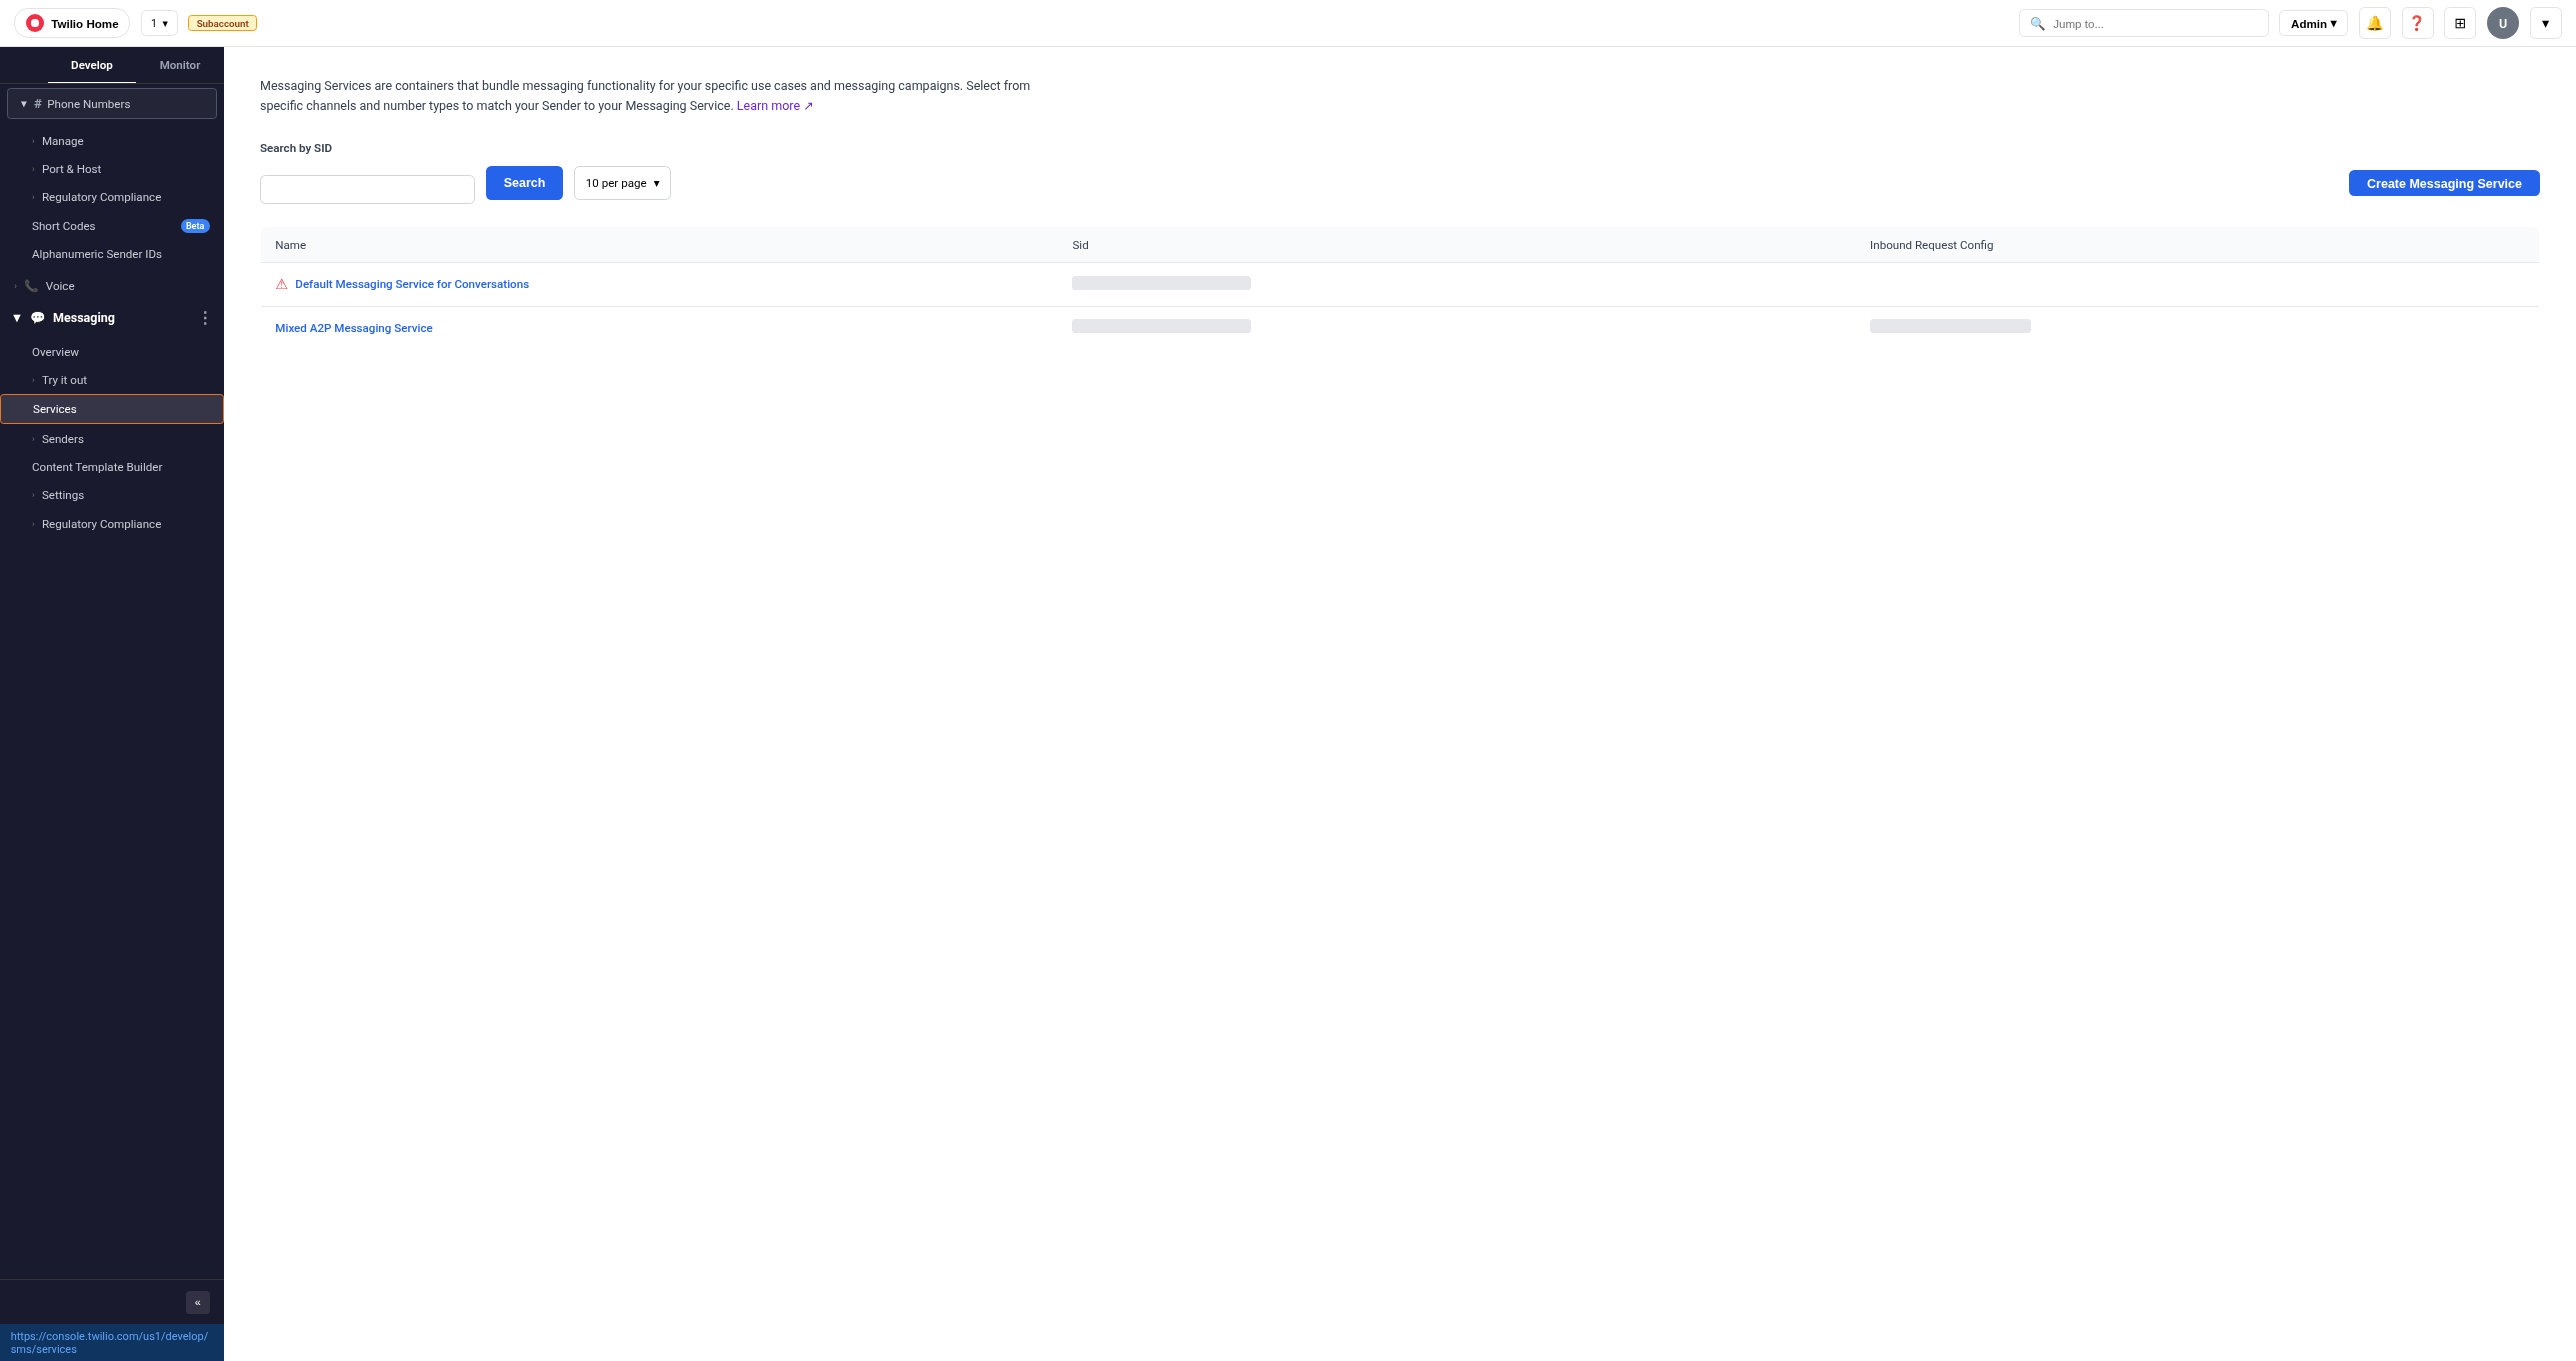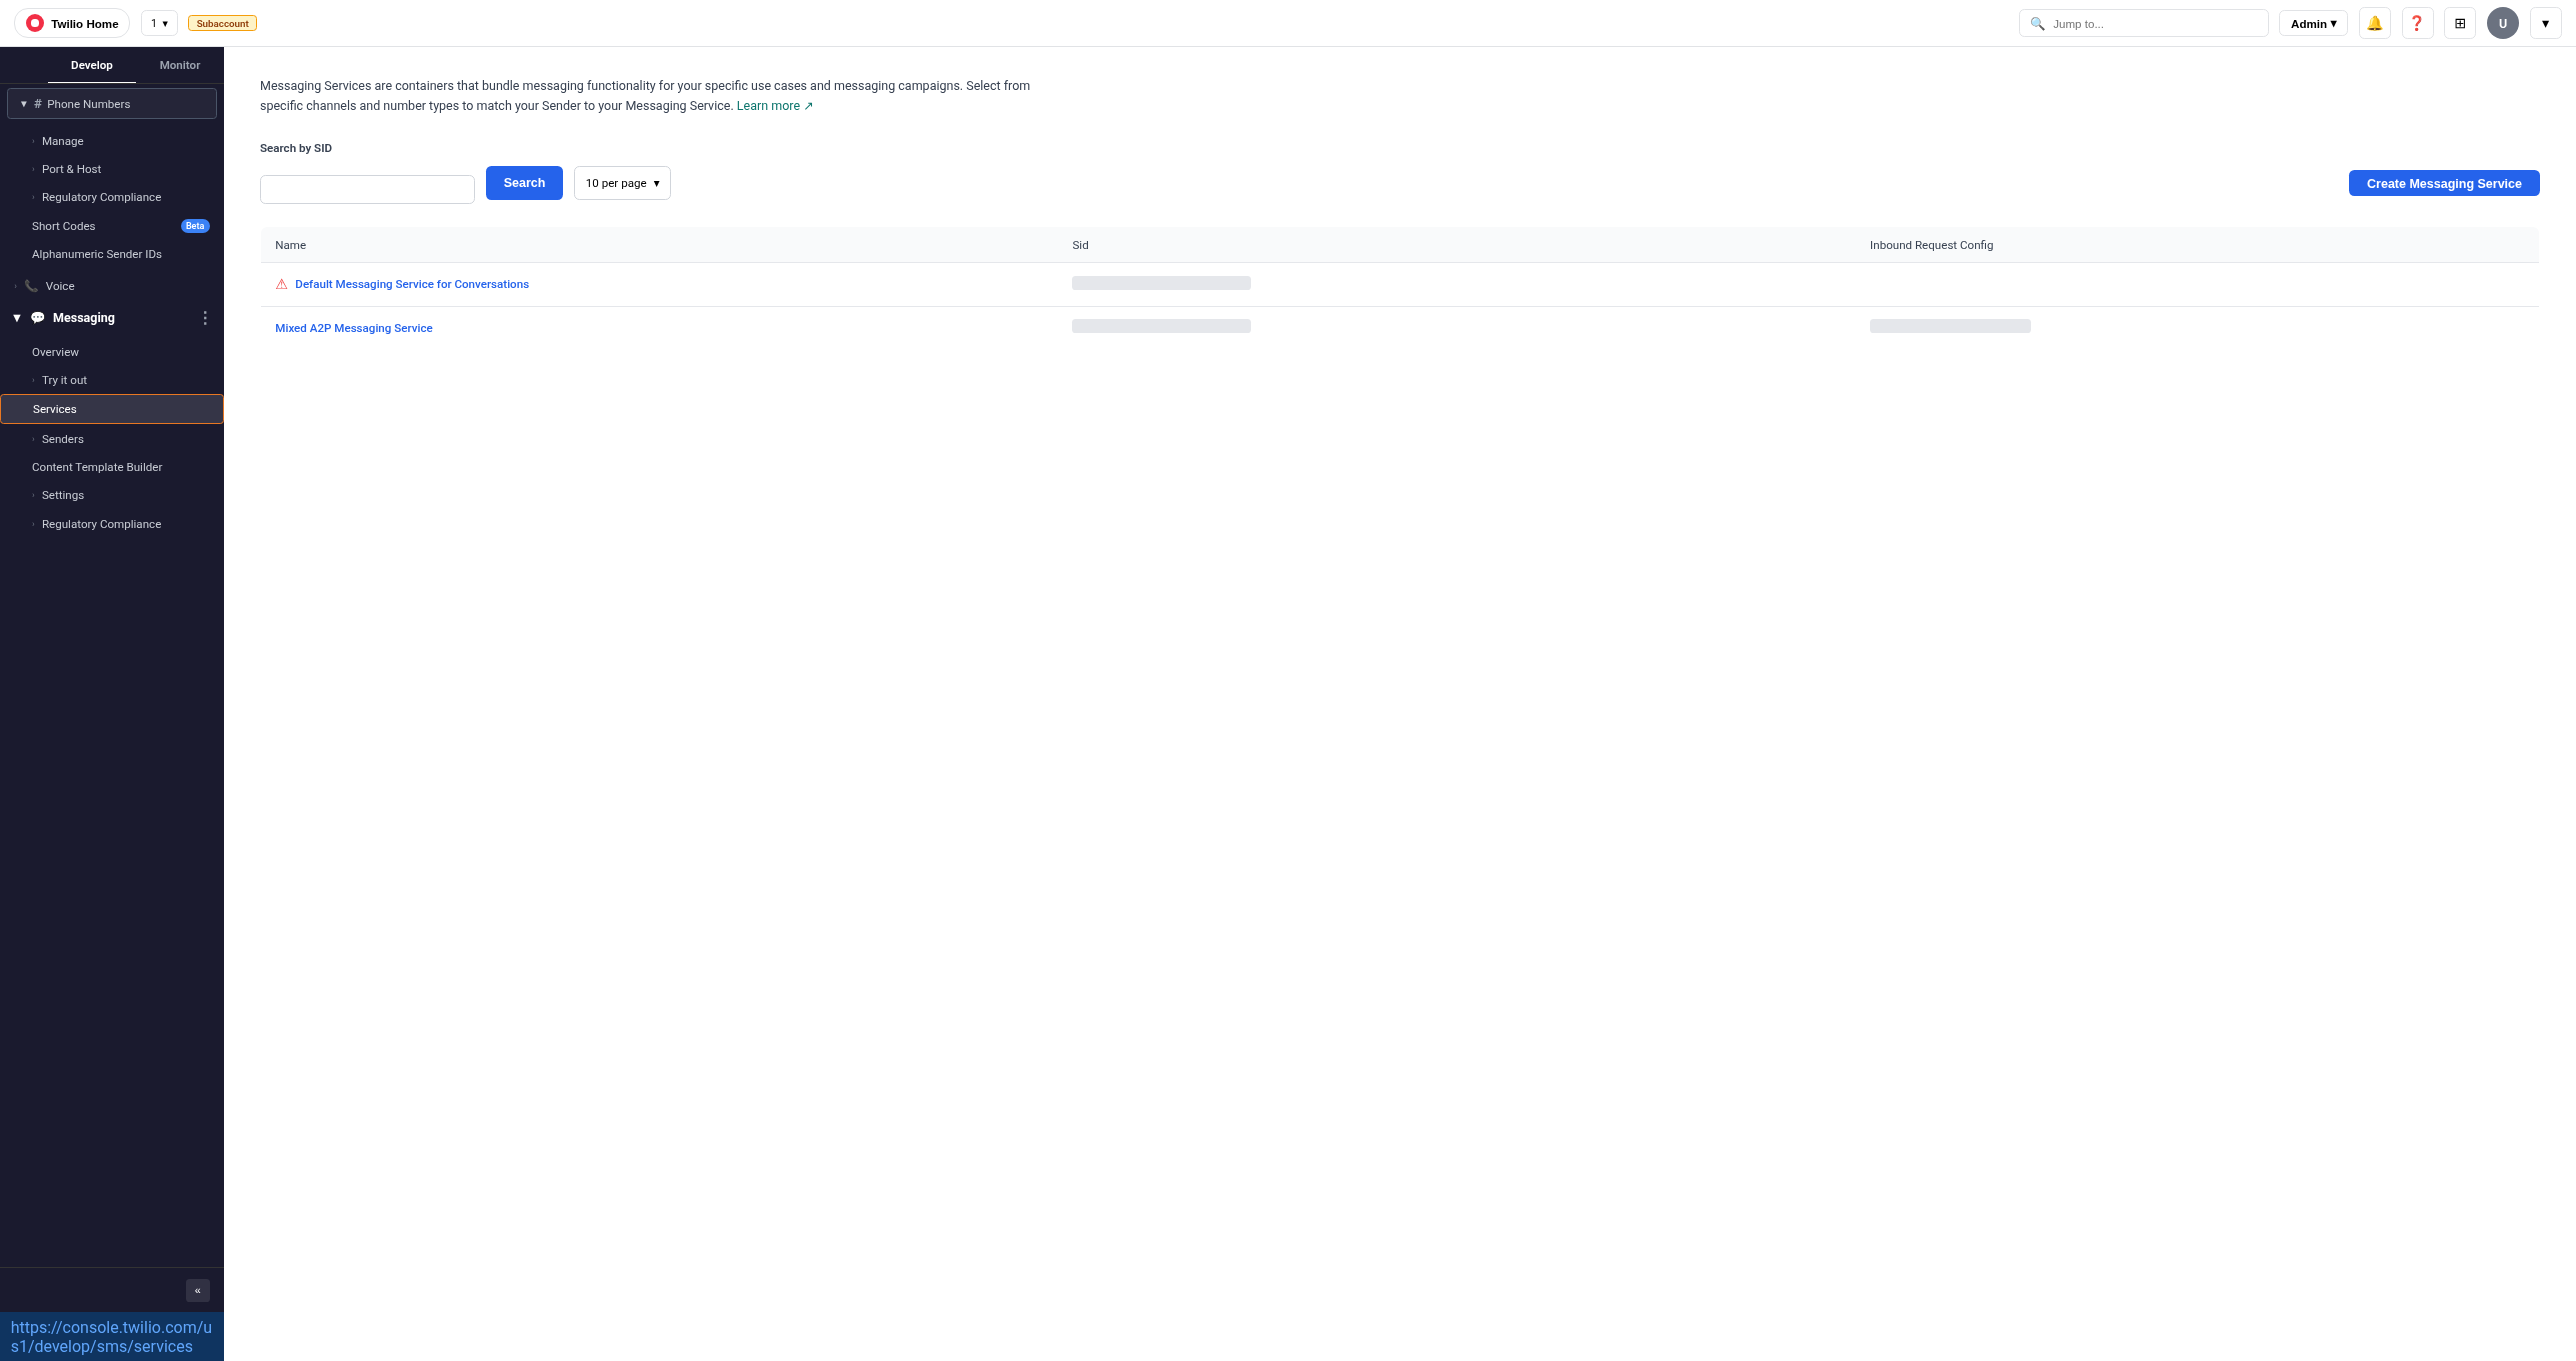--- a/index.html
+++ b/index.html
@@ -82,29 +82,29 @@
     .collapse-btn {
       background: rgba(255,255,255,0.1); border: none; color: #fff; padding: 5.4px 9px;
       border-radius: 3.6px; cursor: pointer; font-size: 10.7px;
     }
     .messaging-header {
       display: flex; align-items: center; padding: 7.2px 10.7px; cursor: pointer;
       font-size: 12.5px; font-weight: 700; gap: 7.2px; color: #fff;
     }
     .dots-menu { margin-left: auto; color: #9ca3af; font-size: 16px; cursor: pointer; }
     .url-bar {
-      background: #0f3460; color: #60a5fa; font-size: 16px; padding: 5.4px 10.7px;
+      background: #0f3460; color: #60a5fa; font-size: 11px; padding: 5.4px 10.7px;
       word-break: break-all; flex-shrink: 0;
     }
 
     
     .content { flex: 1; overflow-y: auto; background: #fff; padding: 29px 36px; }
     .page-title { font-size: 25px; font-weight: 700; color: #111; margin-bottom: 14.3px; }
     .page-desc { font-size: 12.5px; color: #374151; line-height: 1.6; margin-bottom: 25px; max-width: 805px; }
-    .page-desc a { color: #0f766e; text-decoration: none; }
+    .page-desc a { color: #6d28d9; text-decoration: none; }
     .search-row { display: flex; align-items: center; gap: 10.7px; margin-bottom: 21.5px; }
     .search-label { font-size: 11.6px; font-weight: 600; color: #374151; margin-bottom: 20px; }
     .search-group { display: flex; flex-direction: column; }
     .sid-input {
       border: 1.3px solid #d1d5db; border-radius: 5.4px; padding: 7.2px 10.7px;
       font-size: 11.6px; width: 215px; outline: none;
     }
     .search-btn {
       background: #2563eb; color: #fff; border: none; border-radius: 5.4px;
       padding: 7.2px 18px; font-size: 12.5px; font-weight: 600; cursor: pointer;

